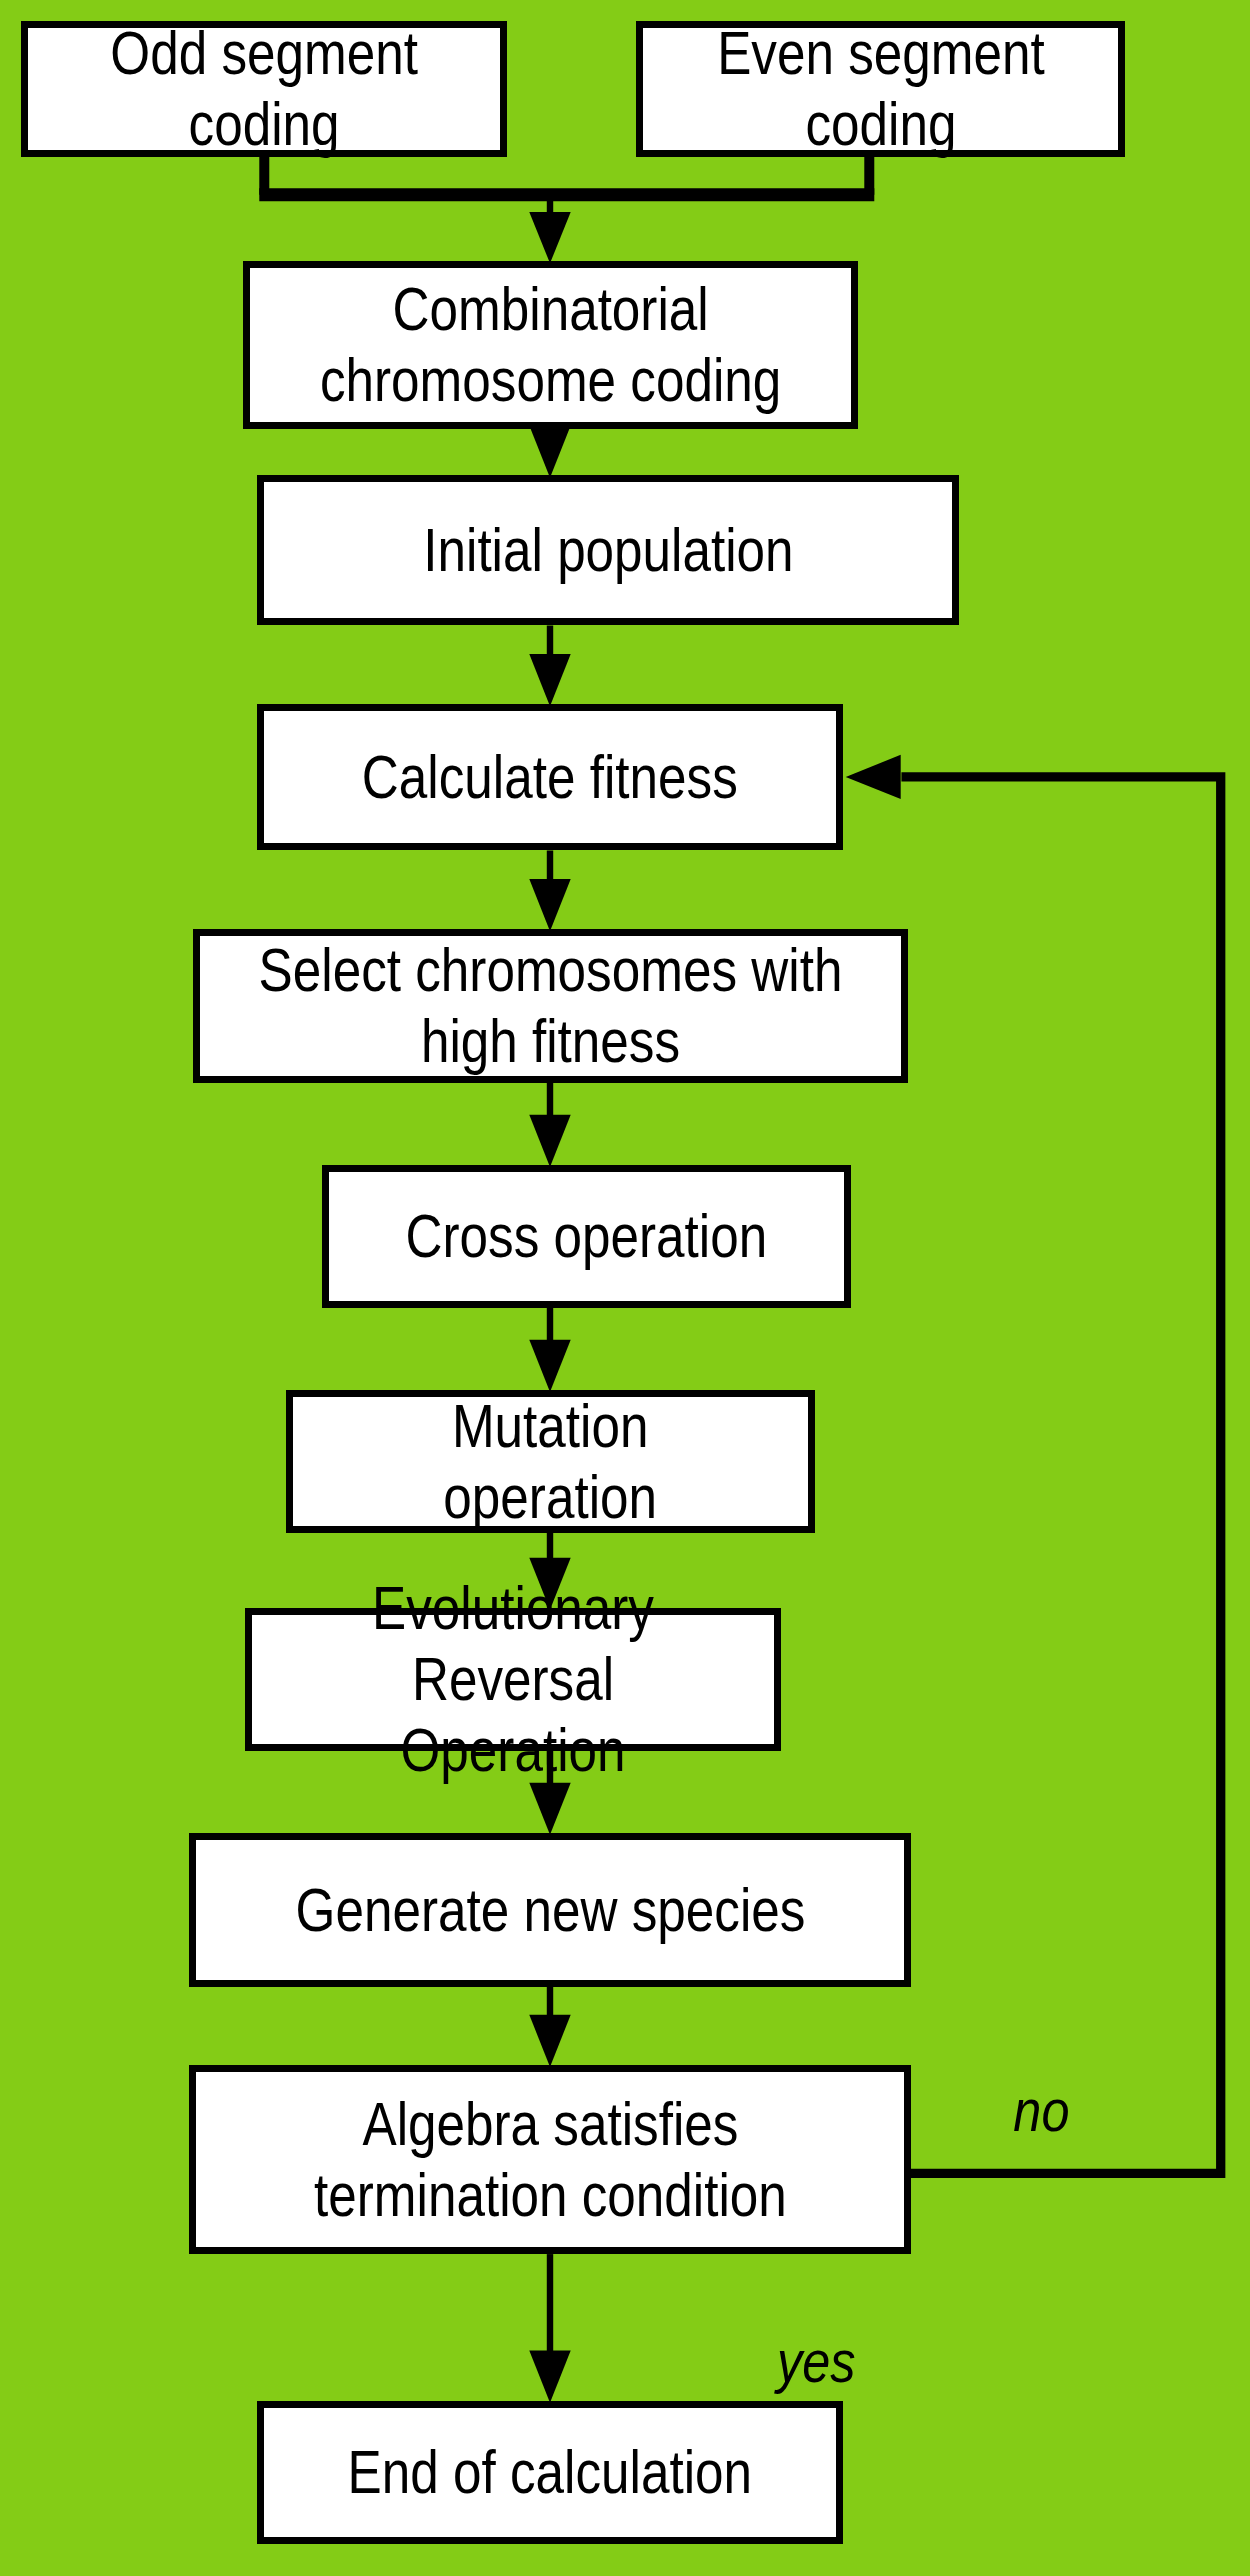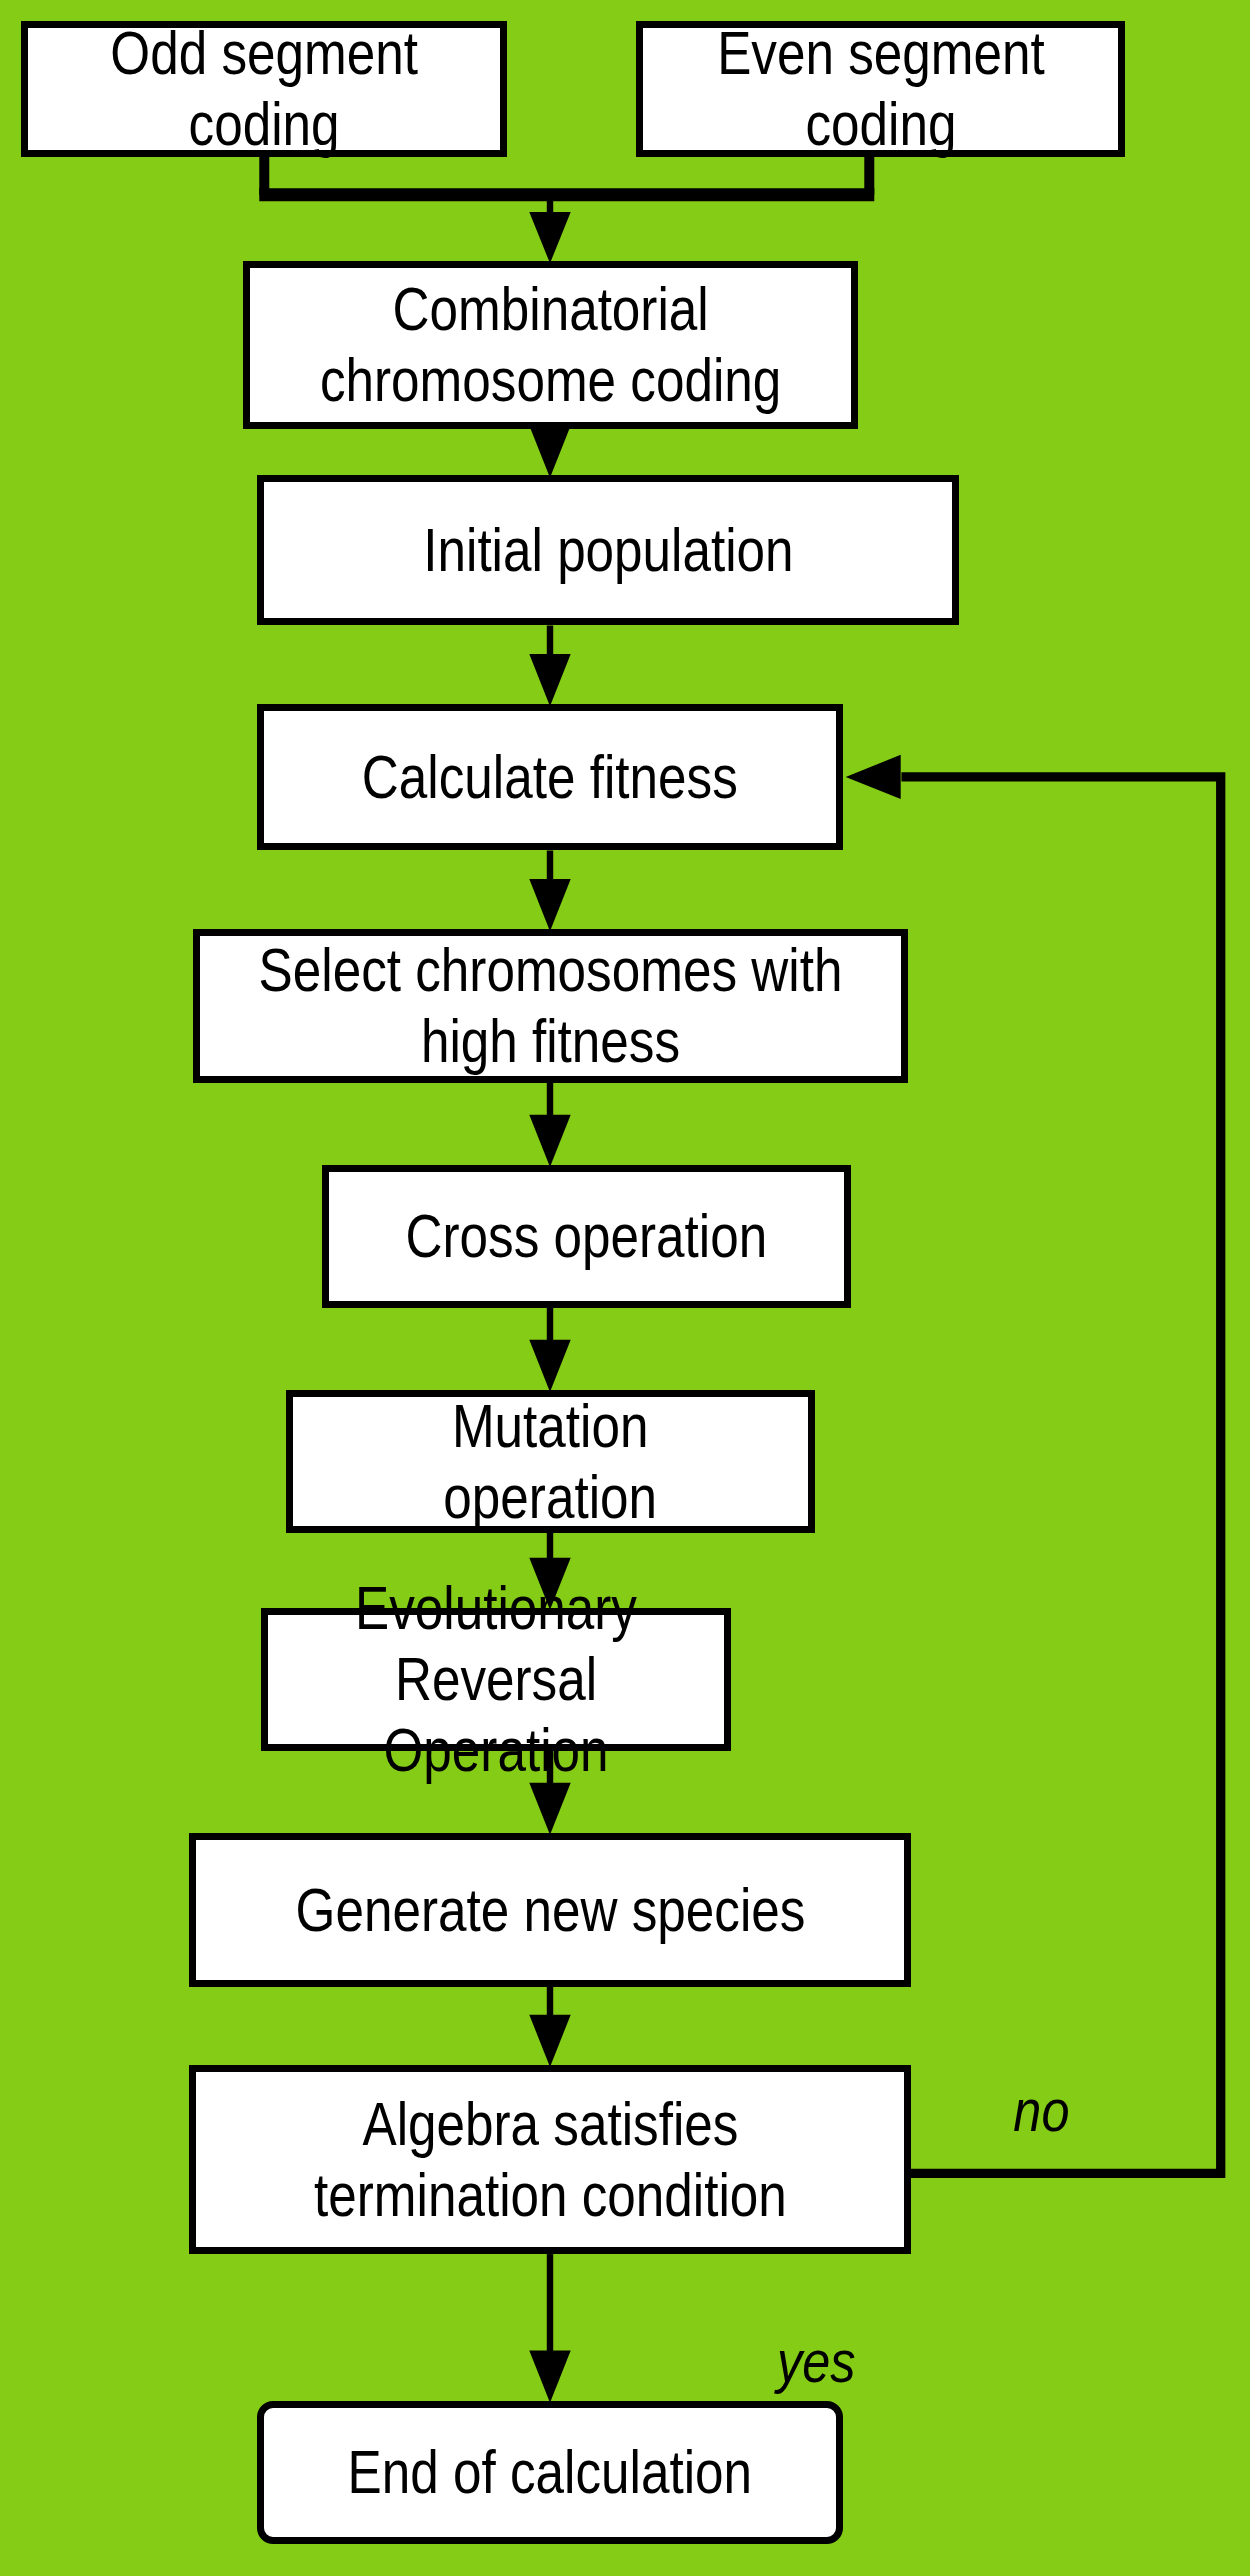--- a/index.html
+++ b/index.html
@@ -127,35 +127,35 @@
 
   <div class="node" style="left:286px; top:1165px; width:529px;  height:143px;margin-left:36px;">
     <span class="node-label">Cross operation</span>
   </div>
 
   <div class="node" style="left:286px; top:1390px; width:529px;  height:143px;">
     <span class="node-label">Mutation
 operation</span>
   </div>
 
-  <div class="node" style="left:261px; top:1608px; width:470px;  height:143px;">
+  <div class="node" style="left:245px; top:1608px; width:536px;  height:143px;">
     <span class="node-label">Evolutionary Reversal
 Operation</span>
   </div>
 
   <div class="node" style="left:189px; top:2065px; width:722px; height:189px;">
     <span class="node-label">Algebra satisfies
 termination condition</span>
   </div>
 
   <div class="node" style="left:189px; top:1833px; width:722px; height:154px;">
     <span class="node-label">Generate new species</span>
   </div>
 
-  <div class="node" style="left:257px; top:2401px; width:586px;  height:143px;border-radius:16px;">
+  <div class="node" style="left:257px; top:2401px; width:586px;  height:143px;">
     <span class="node-label">End of calculation</span>
   </div>
 
   <div class="edge-label" style="left:925px; top:2076px;">
     <span class="node-label">no</span>
   </div>
 
   <div class="edge-label" style="left:711px; top:2279px;margin-top:48px;">
     <span class="node-label">yes</span>
   </div>

